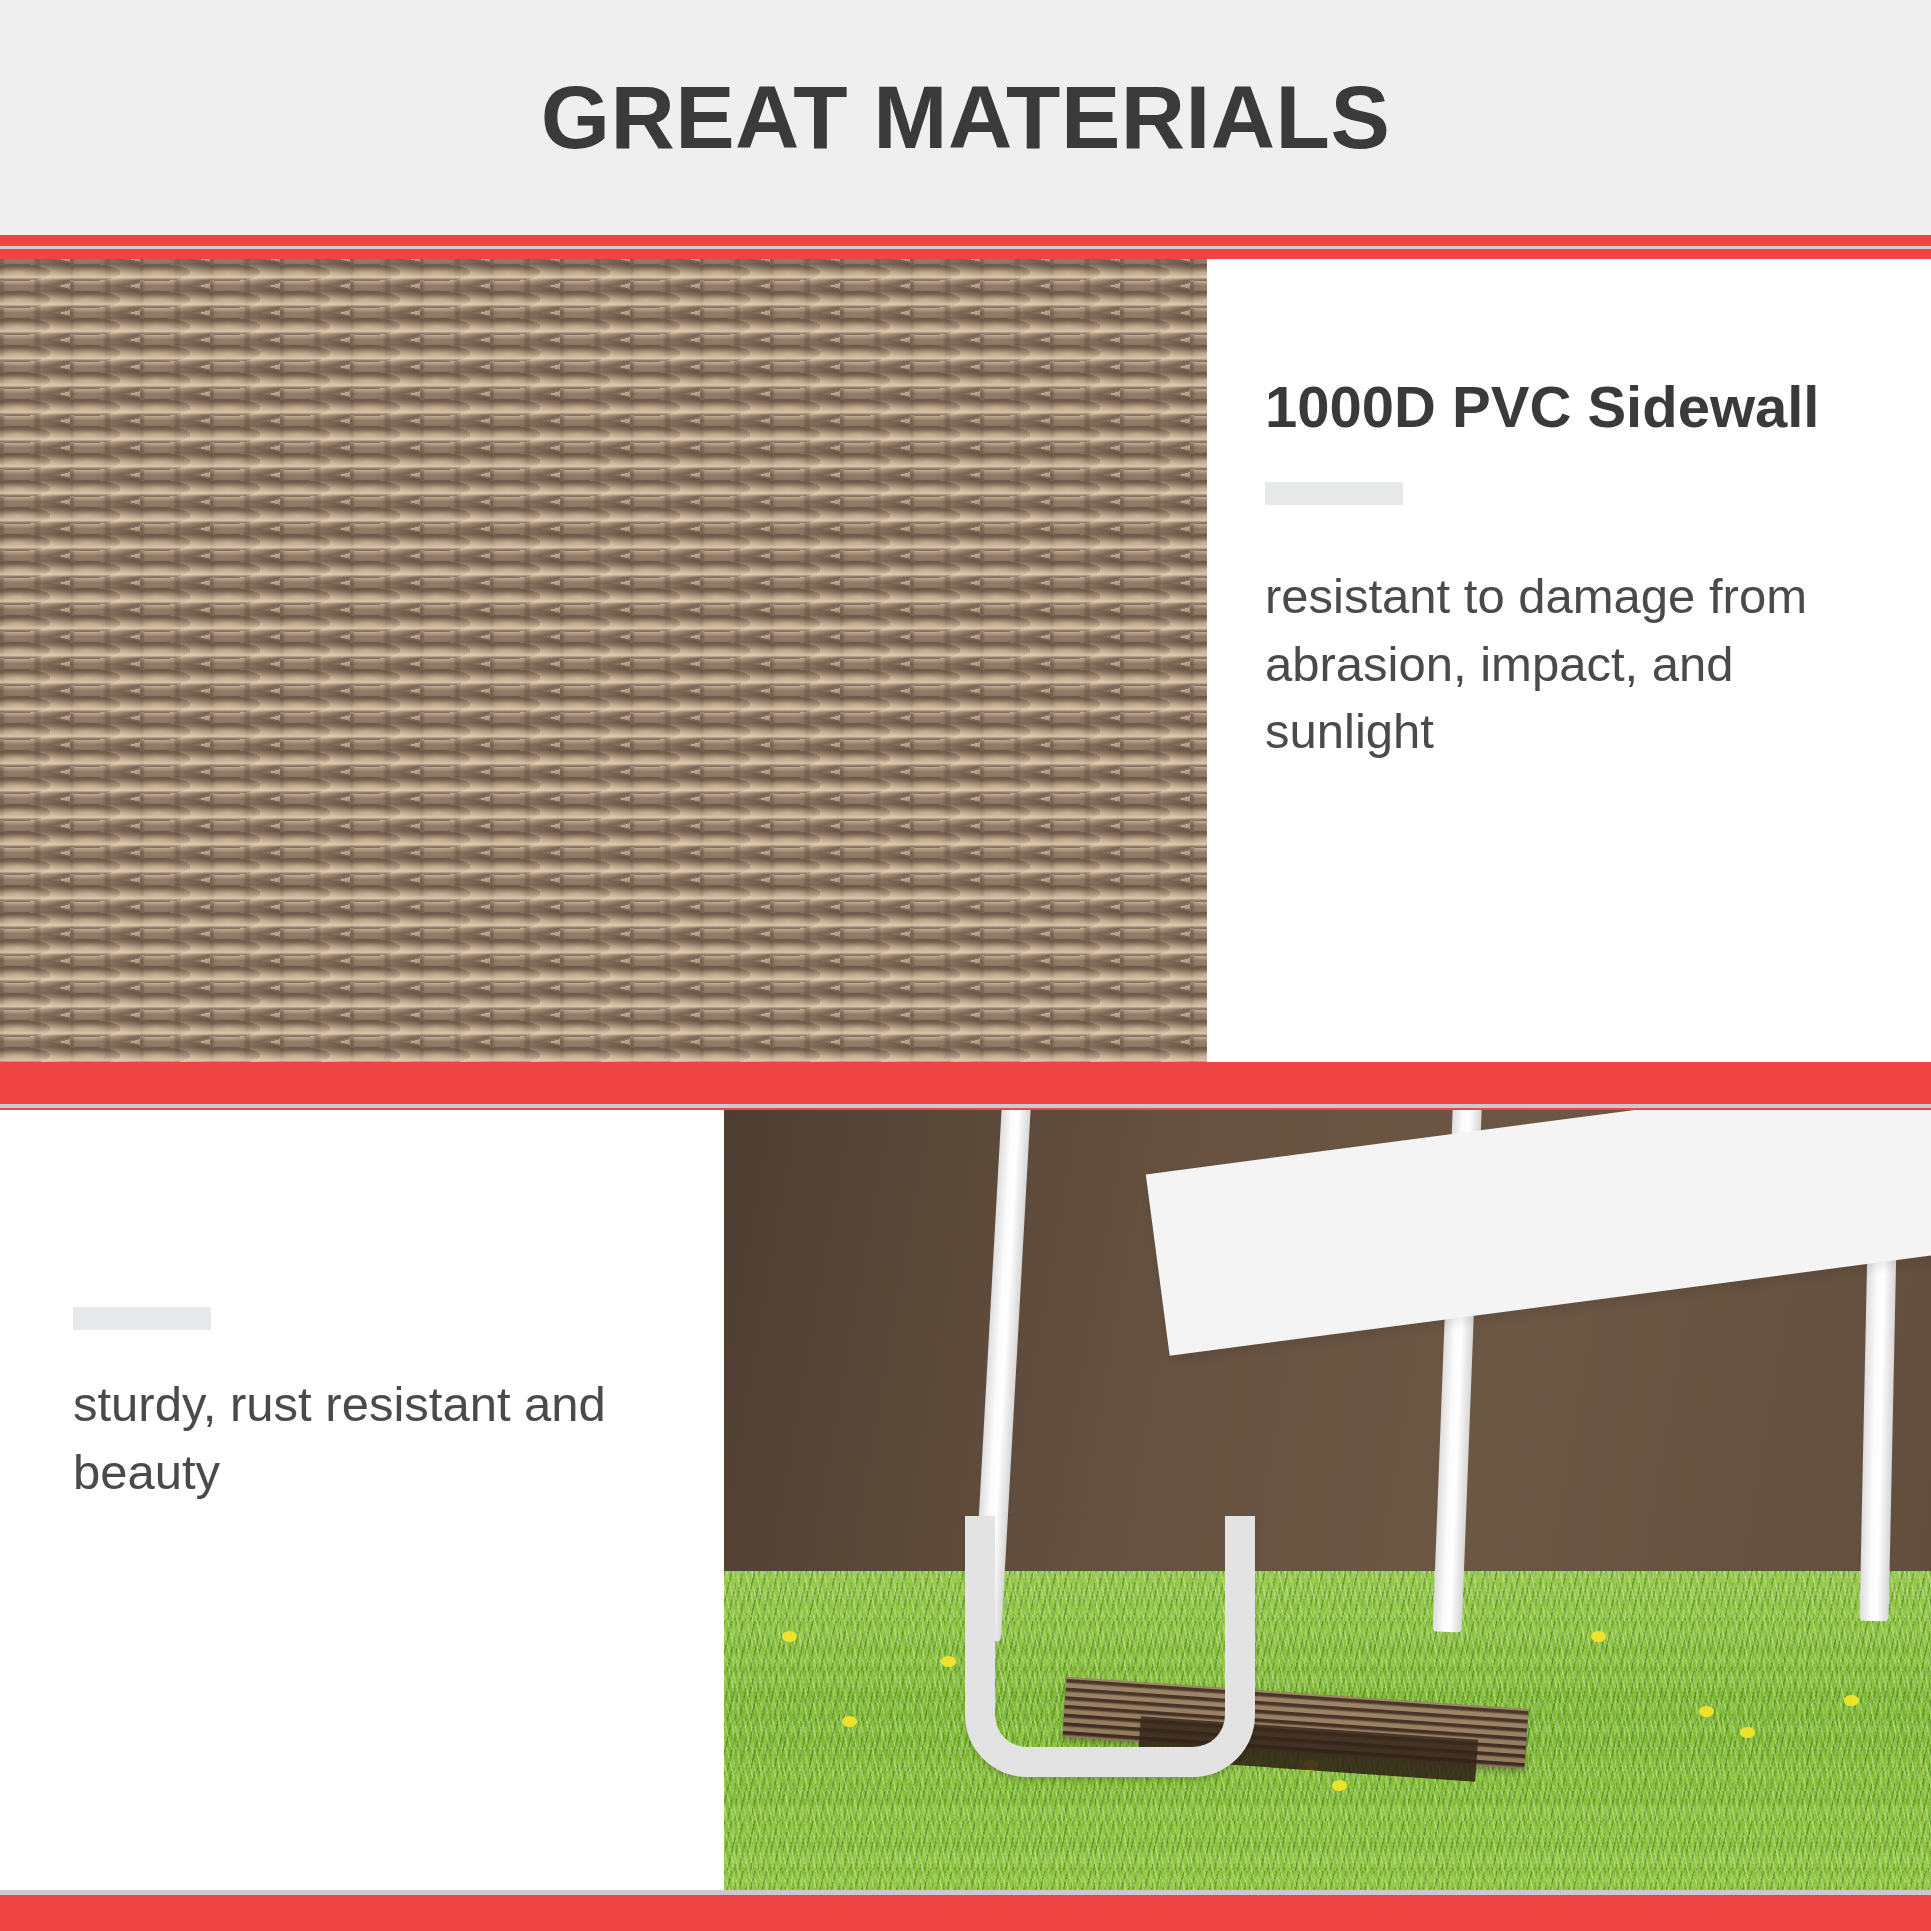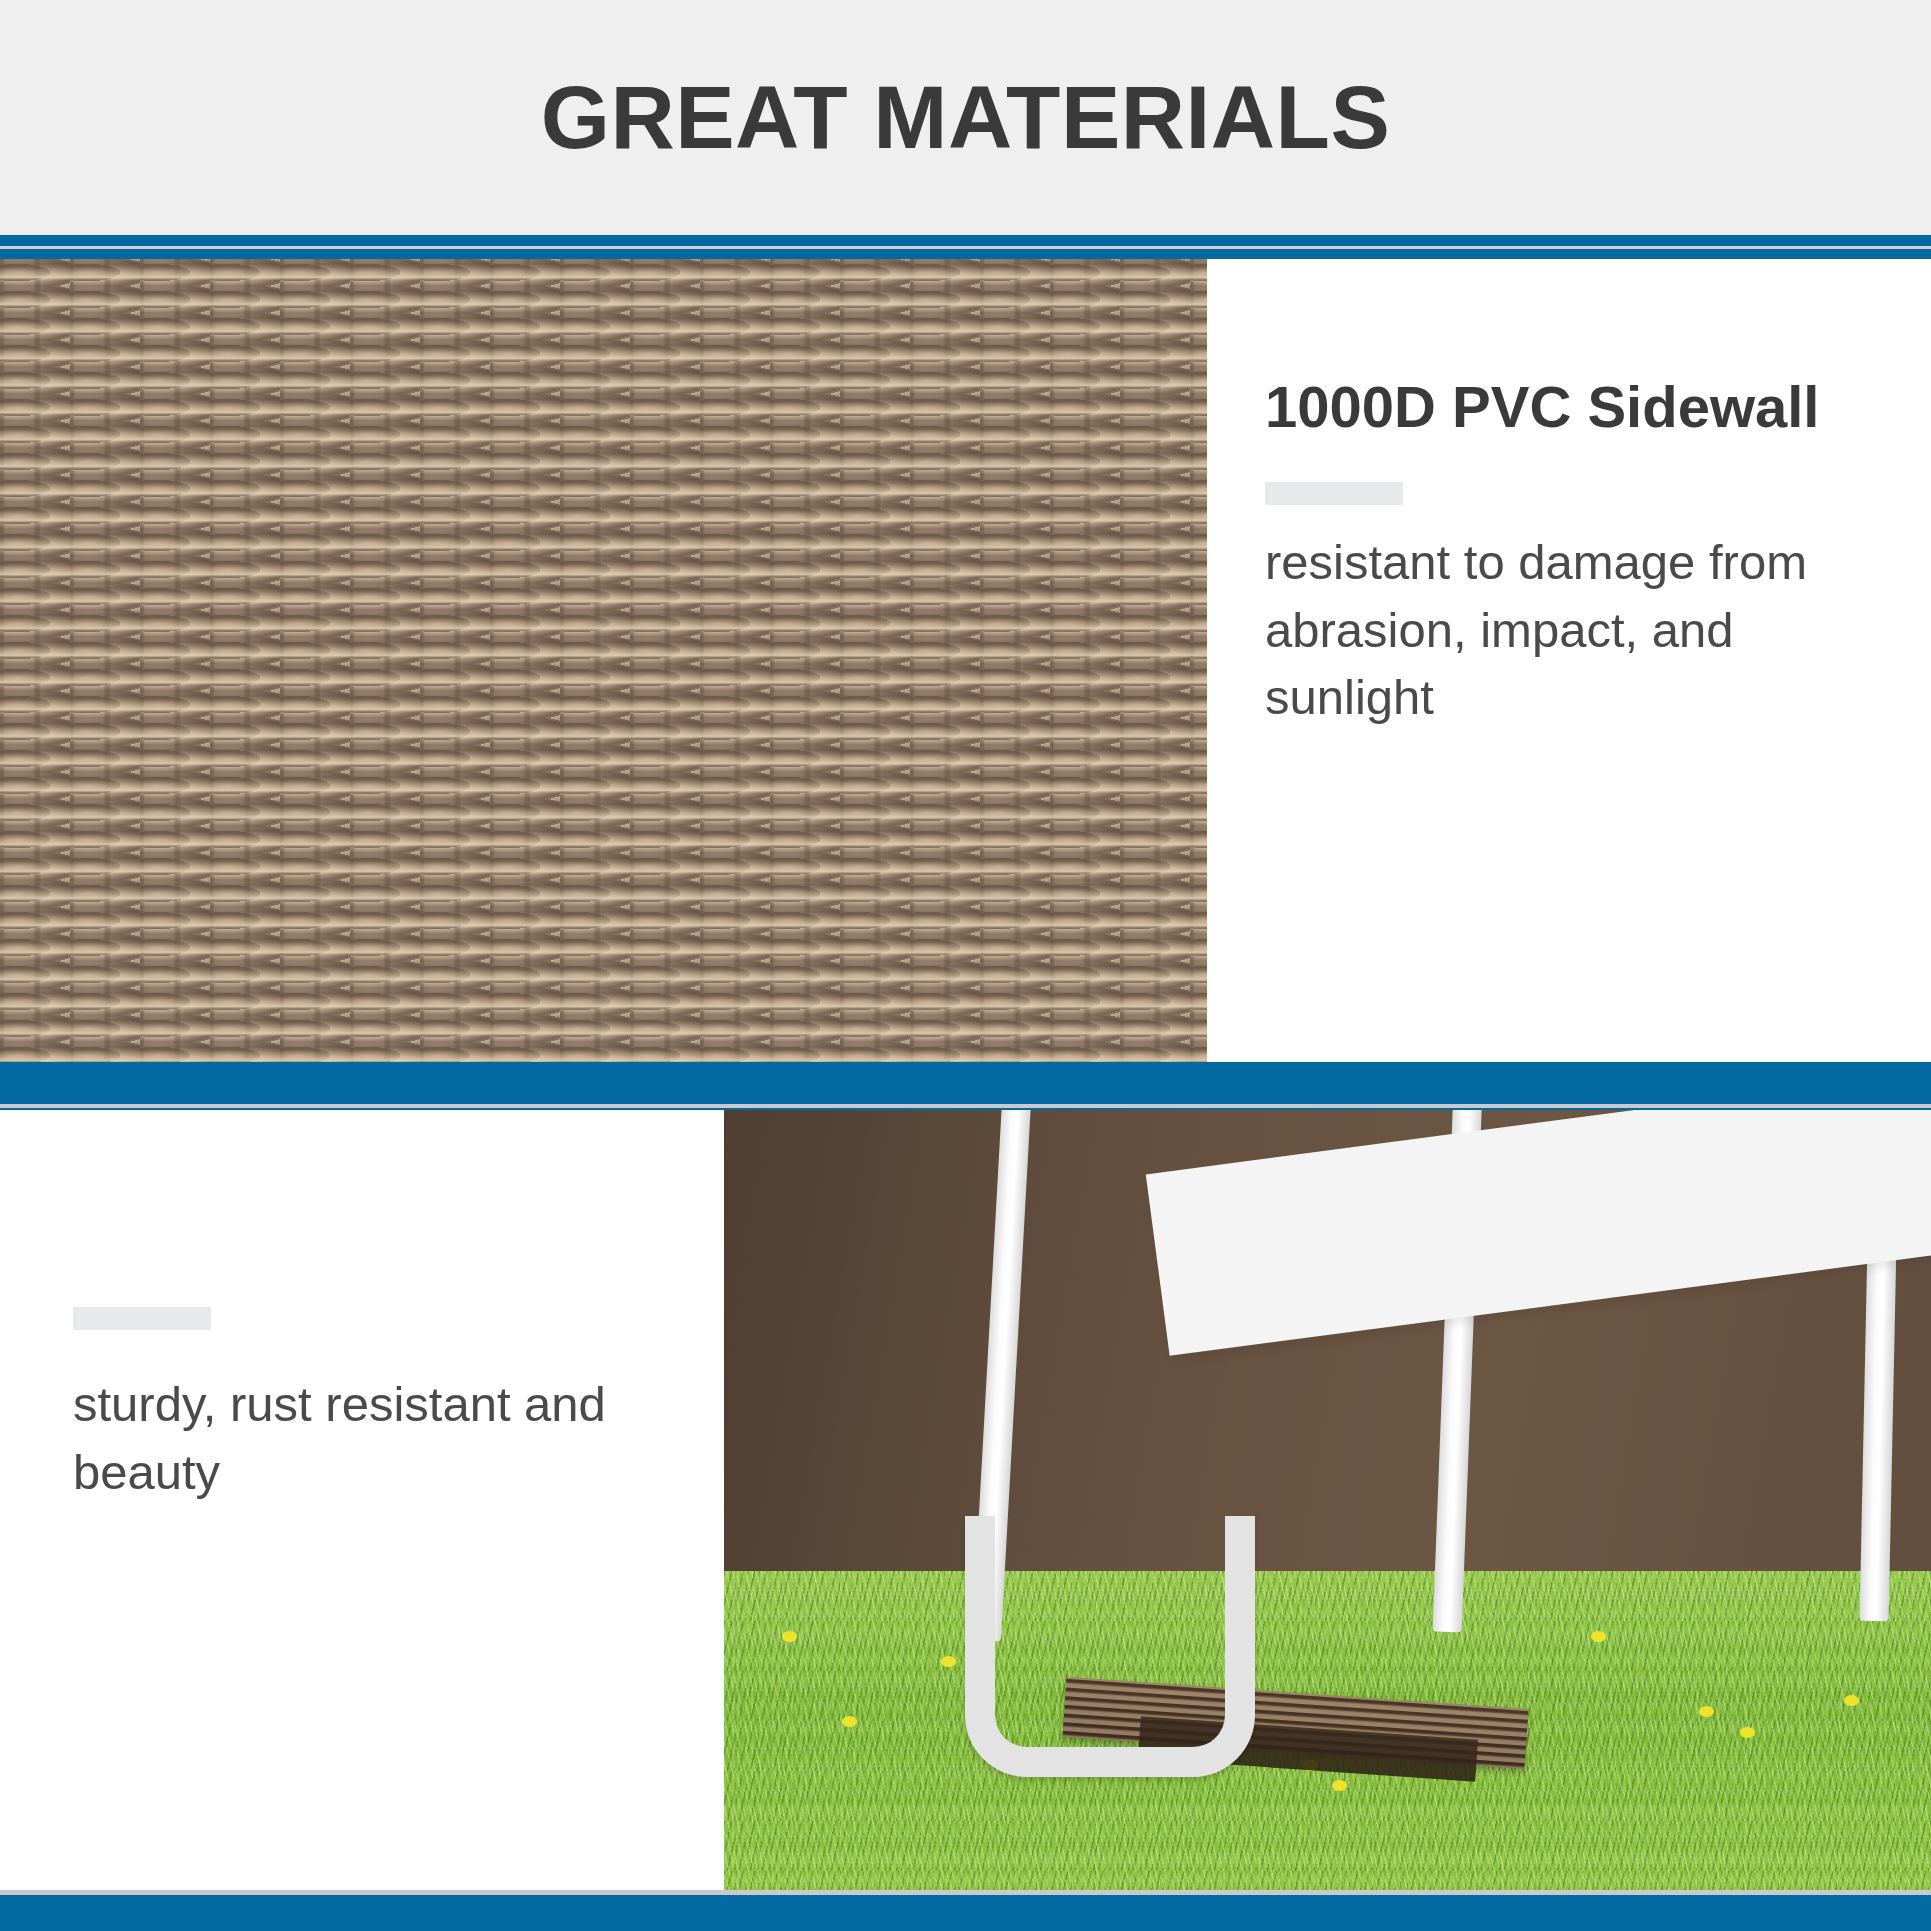--- a/index.html
+++ b/index.html
@@ -2,21 +2,21 @@
 <html><head>
 <meta charset="utf-8">
 <style>
   * { margin:0; padding:0; box-sizing:border-box; }
   html,body { width:1931px; height:1931px; }
   body {
     font-family:"Liberation Sans", sans-serif;
     background:#ffffff;
     overflow:hidden;
   }
-  .page { position:relative; width:1931px; height:1931px; background:#0369a1; }
+  .page { position:relative; width:1931px; height:1931px; background:#ef4444; }
 
   
   .header-band {
     position:absolute; left:0; top:0; width:1931px; height:235px;
     background:#EFEFEF;
     display:flex; align-items:center; justify-content:center;
   }
   .header-title {
     font-size:89px; font-weight:bold; color:#3A3A3A;
     letter-spacing:0.5px; line-height:1;
@@ -78,21 +78,21 @@
     background:#ffffff;
     padding:116px 39px 0 58px;
   }
   .sec1-heading {
     font-size:58px; font-weight:bold; color:#3A3A3A;
     line-height:1.12; white-space:nowrap;
   }
   .bar { background:#E8E9EB; }
   .sec1-bar { width:138px; height:23px; margin-top:42px; }
   .sec1-body {
-    margin-top:24px;
+    margin-top:58px;
     font-size:49px; font-weight:normal; color:#4A4A4A;
     line-height:1.38; max-width:579px;
   }
 
   
   .sec2 { position:absolute; left:0; top:1110px; width:1931px; height:780px; }
 
   .sec2-text {
     position:absolute; left:0; top:0; width:724px; height:780px;
     background:#ffffff;

